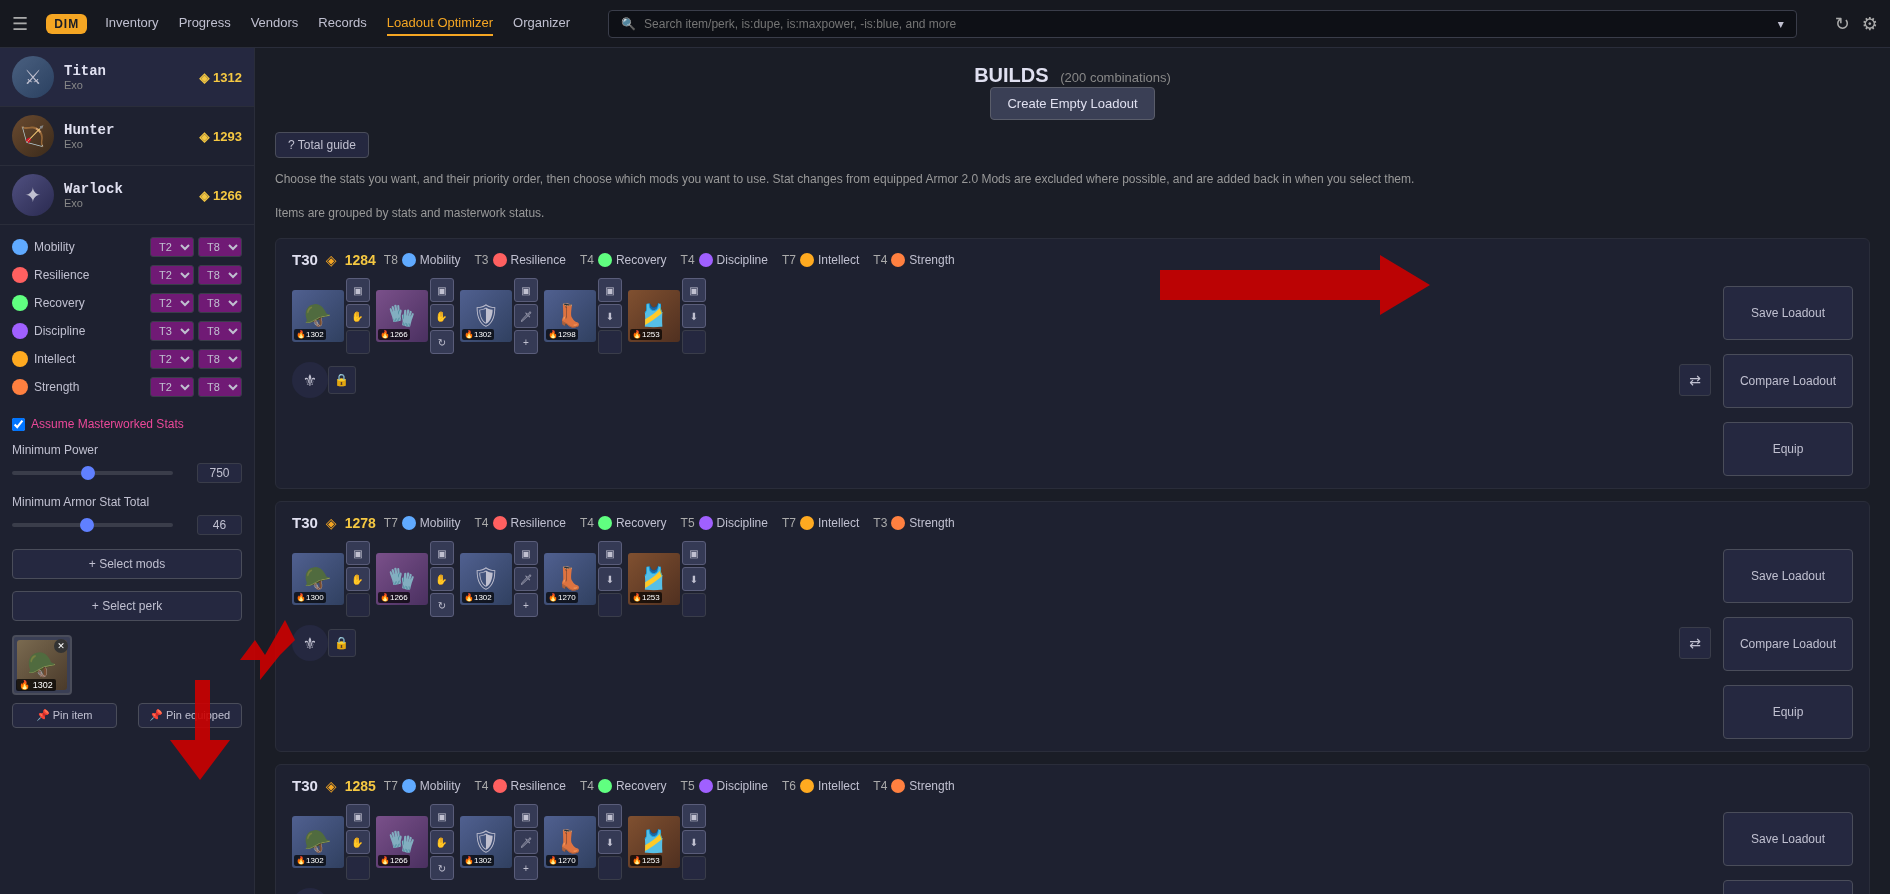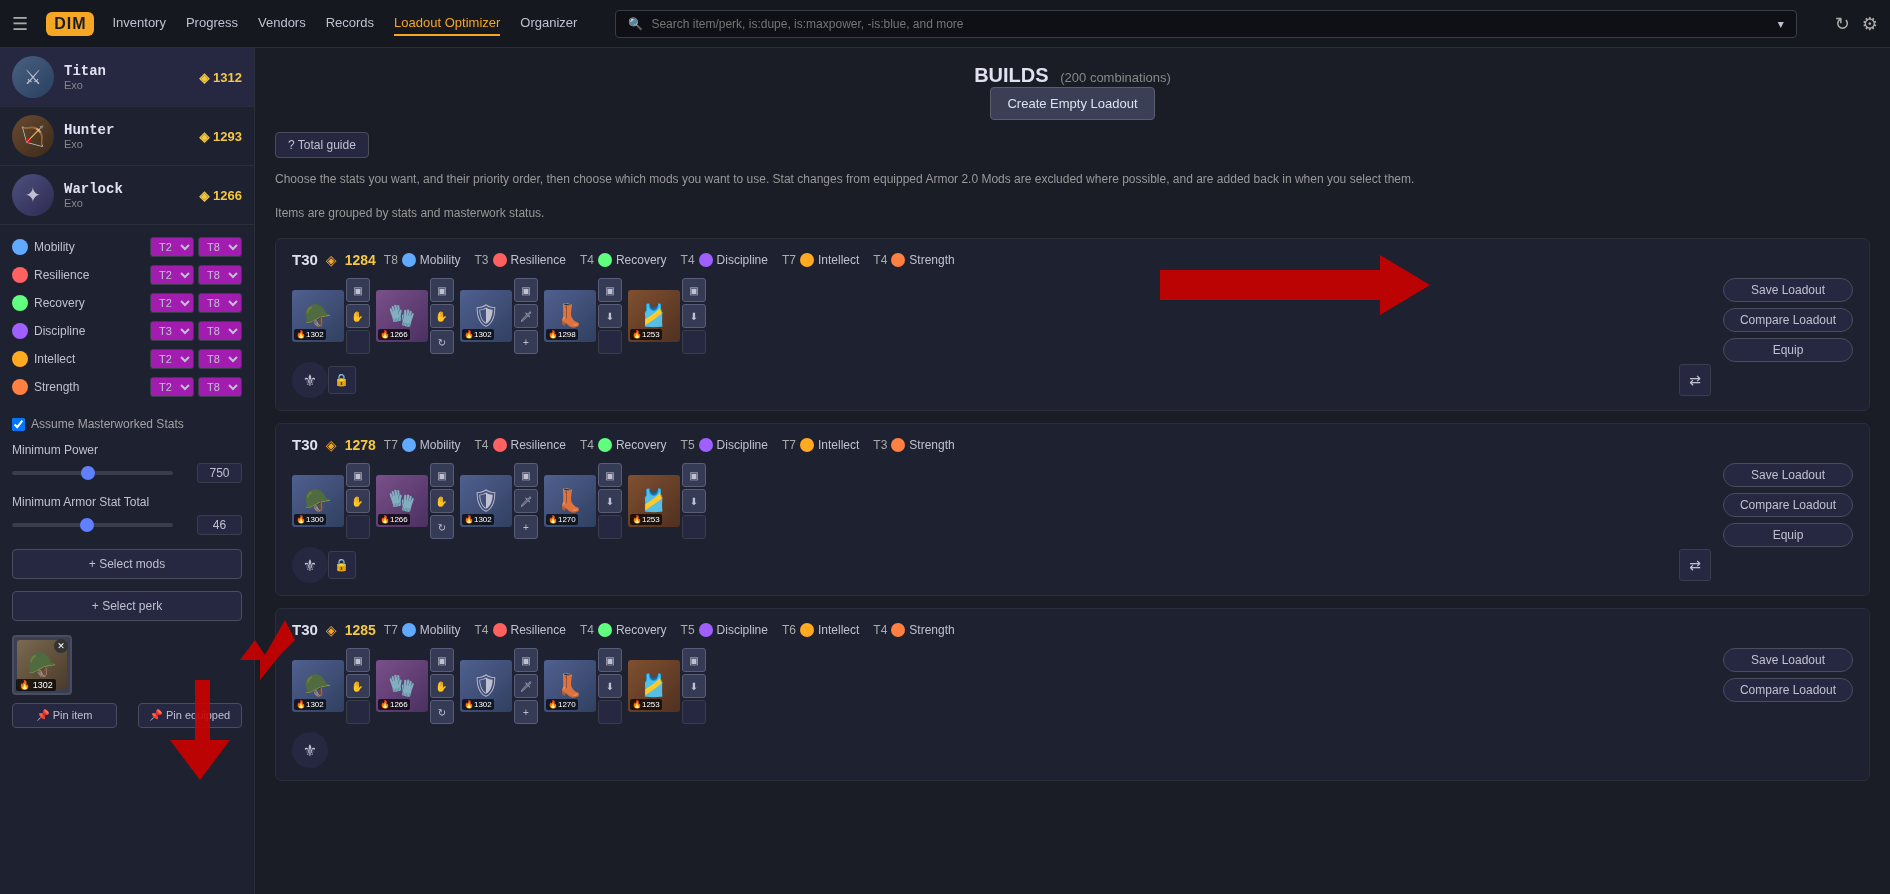--- a/index.html
+++ b/index.html
@@ -26,21 +26,21 @@
       flex-shrink: 0;
       border-bottom: 1px solid #2a2d3a;
     }
     .nav-hamburger { color: #aaa; font-size: 18px; cursor: pointer; }
     .nav-logo {
       background: #f5a623;
       border-radius: 6px;
       padding: 3px 8px;
       font-weight: 900;
       color: #1a1d26;
-      font-size: 16px;
+      font-size: 12px;
       letter-spacing: 1px;
     }
     .nav-links { display: flex; gap: 20px; }
     .nav-link {
       color: #c0c0d0;
       text-decoration: none;
       font-size: 13px;
       cursor: pointer;
       padding: 4px 0;
     }
@@ -129,38 +129,38 @@
     .stat-icon { width: 16px; height: 16px; border-radius: 50%; flex-shrink: 0; }
     .stat-icon.mobility { background: #60aaff; }
     .stat-icon.resilience { background: #ff6060; }
     .stat-icon.recovery { background: #60ff80; }
     .stat-icon.discipline { background: #a060ff; }
     .stat-icon.intellect { background: #ffaa20; }
     .stat-icon.strength { background: #ff8040; }
     .stat-label { flex: 1; color: #c0c0d0; font-size: 12px; }
     .stat-selects { display: flex; gap: 4px; }
     .stat-select {
-      background: #a21caf;
+      background: #701a75;
       border: 1px solid #3a3d4a;
       color: #c0c0d0;
       font-size: 11px;
       padding: 2px 4px;
       border-radius: 3px;
       cursor: pointer;
       width: 44px;
     }
 
     .assume-row {
       display: flex;
       align-items: center;
       gap: 6px;
       padding: 8px 12px;
     }
     .assume-row input[type=checkbox] { cursor: pointer; }
-    .assume-label { color: #a3a3a3; font-size: 12px; }
+    .assume-label { color: #ec4899; font-size: 12px; }
 
     .power-section { padding: 4px 12px 8px; }
     .power-label { color: #c0c0d0; font-size: 12px; margin-bottom: 6px; }
     .power-slider-row { display: flex; align-items: center; gap: 24px; }
     .power-slider { flex: 1; cursor: pointer; }
     .power-value {
       background: #252840;
       border: 1px solid #3a3d4a;
       border-radius: 3px;
       padding: 2px 6px;
@@ -436,25 +436,26 @@
       display: flex;
       flex-direction: column;
       gap: 6px;
       justify-content: center;
     }
     .btn-build-action {
       background: #252840;
       border: 1px solid #4a4d5a;
       color: #c0c0d0;
       font-size: 12px;
-      padding: 4px 14px;
-      border-radius: 12px;
+      padding: 19px 14px;
+      border-radius: 4px;
       cursor: pointer;
       text-align: center;
       min-width: 130px;
+      margin-top: 8px;
     }
 
     .build-content-row {
       display: flex;
       gap: 12px;
       align-items: flex-start;
     }
     .build-armor-section { flex: 1; }
 
     

